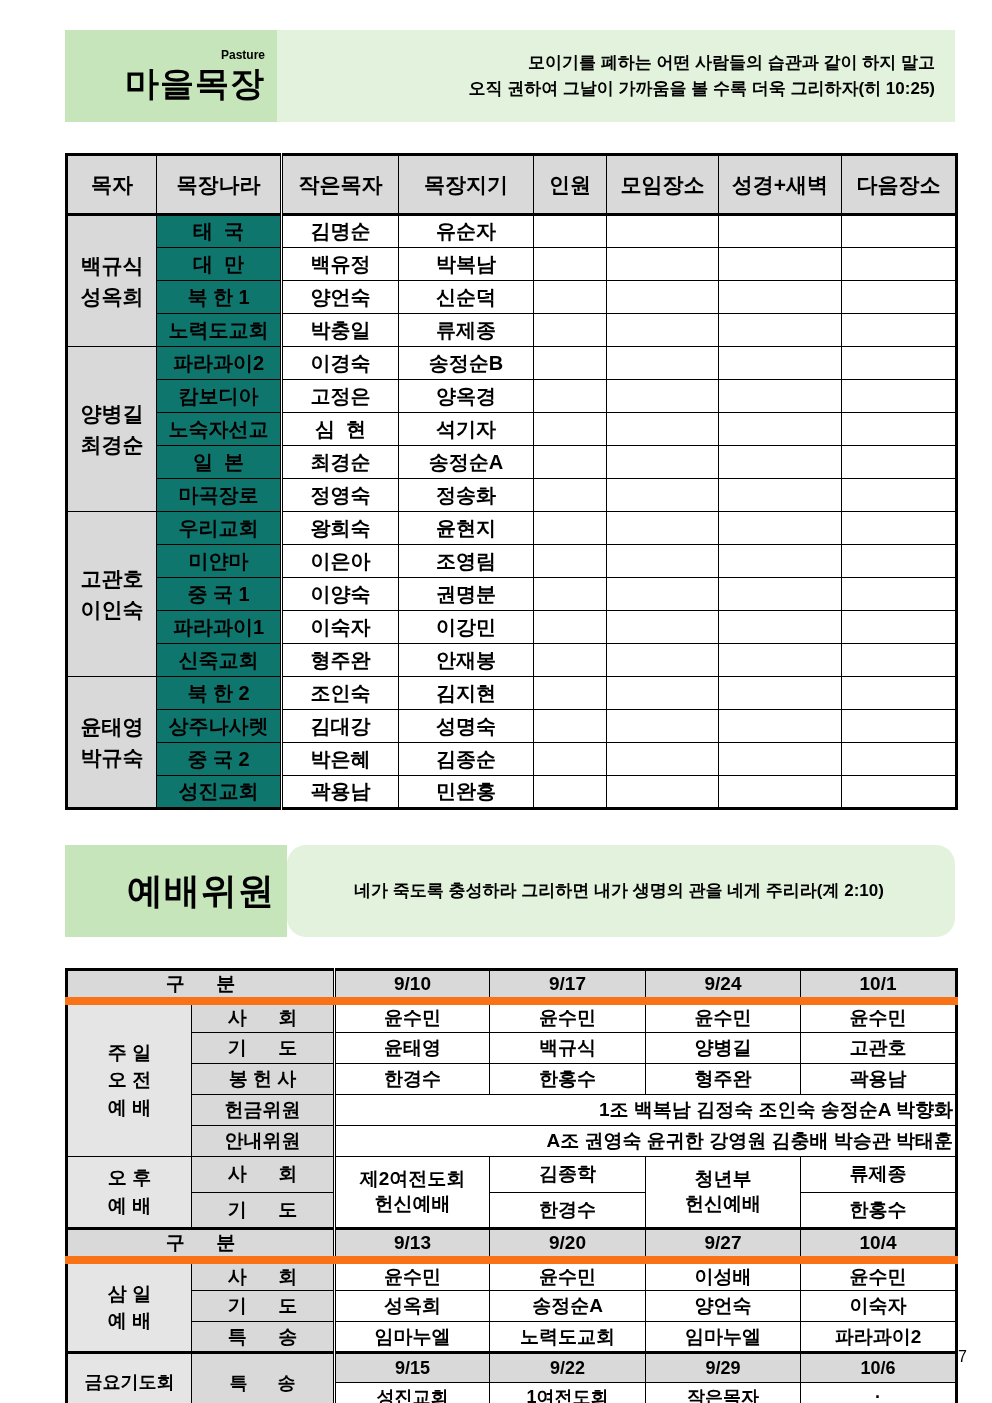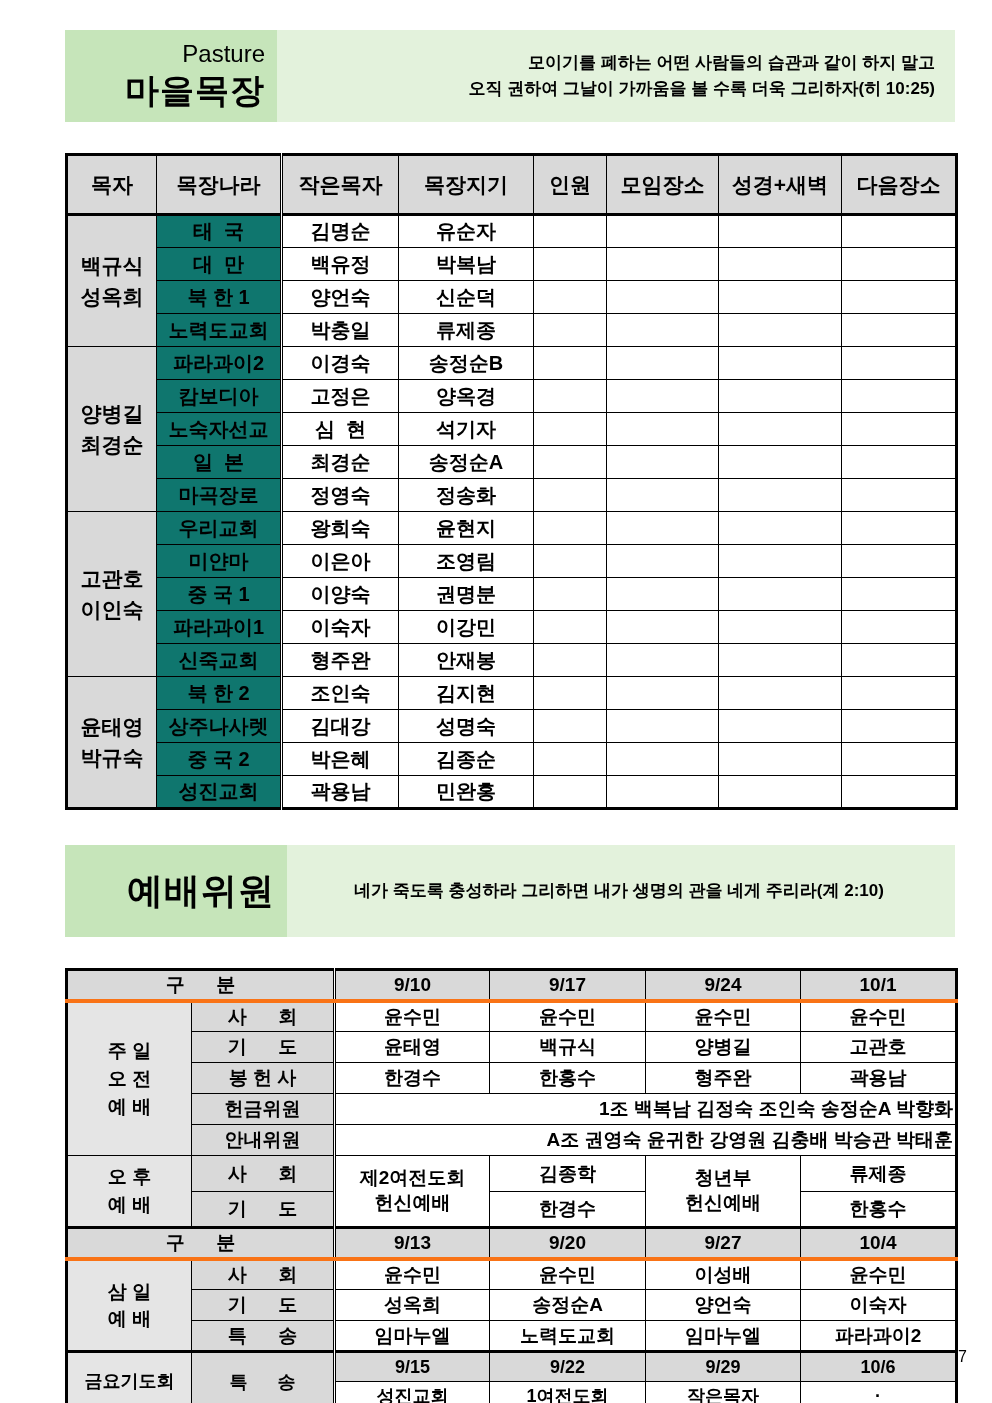--- a/index.html
+++ b/index.html
@@ -17,25 +17,25 @@
   .banner-left {
     background:#c6e5ba; display:flex; flex-direction:column;
     justify-content:center; align-items:flex-end; padding-right:12px; box-sizing:border-box;
   }
   .banner1 .banner-left { width:212px; }
   .banner2 .banner-left { width:222px; }
   .banner-right {
     background:#e3f2dc; flex:1; display:flex; flex-direction:column;
     justify-content:center; align-items:flex-end; padding-right:20px; box-sizing:border-box;
   }
-  .tag-en { font-size:24px; font-weight:normal; line-height:1.2;text-align:right; }
+  .tag-en { font-size:12px; font-weight:bold; line-height:1.2;text-align:right; }
   .big-title { font-size:34px; font-weight:800; line-height:1.25; letter-spacing:1px; }
   .big-title2 { font-size:36px; font-weight:800; letter-spacing:1px; }
   .verse { font-size:17px; font-weight:bold; line-height:1.55; white-space:pre; }
-  .banner2 .banner-right { align-items:center; padding-right:4px; }
+  .banner2 .banner-right { align-items:center; padding-right:4px;border-radius:19px; }
 
   
   table { border-collapse:collapse; table-layout:fixed; width:890px;margin-top:31px; }
   td,th {
     border:1px solid #000; padding:0 2px; box-sizing:border-box;
     font-weight:bold; text-align:center; vertical-align:middle;
     white-space:pre-wrap; overflow:hidden;
   }
   .t1,.t2 { border:3px solid #000; }
 
@@ -47,21 +47,21 @@
   .t2 td { font-size:19px; height:31px; }
   .t2 .hdr { background:#d9d9d9; }
   .t2 .g { background:#e5e5e5; line-height:1.45; }
   .t2 .role { background:#d9d9d9; }
   .t2 .left { text-align:right; padding-left:0; }
   .t2 .tall { height:36px; }
   .t2 .fri { height:30px; font-size:18px; }
   .two { line-height:1.3; }
 
   .dbl { border-left:3px double #000; }
-  .thickb { border-bottom:4px solid #f97316; }
+  .thickb { border-bottom:8px solid #f97316; }
   .thickt { border-top:3px solid #000; }
 
   .page-num { position:absolute; left:958px; top:1348px; font-size:16px; }
 </style>
 </head>
 <body>
 
 <div class="content">
 
   <div class="banner banner1">

